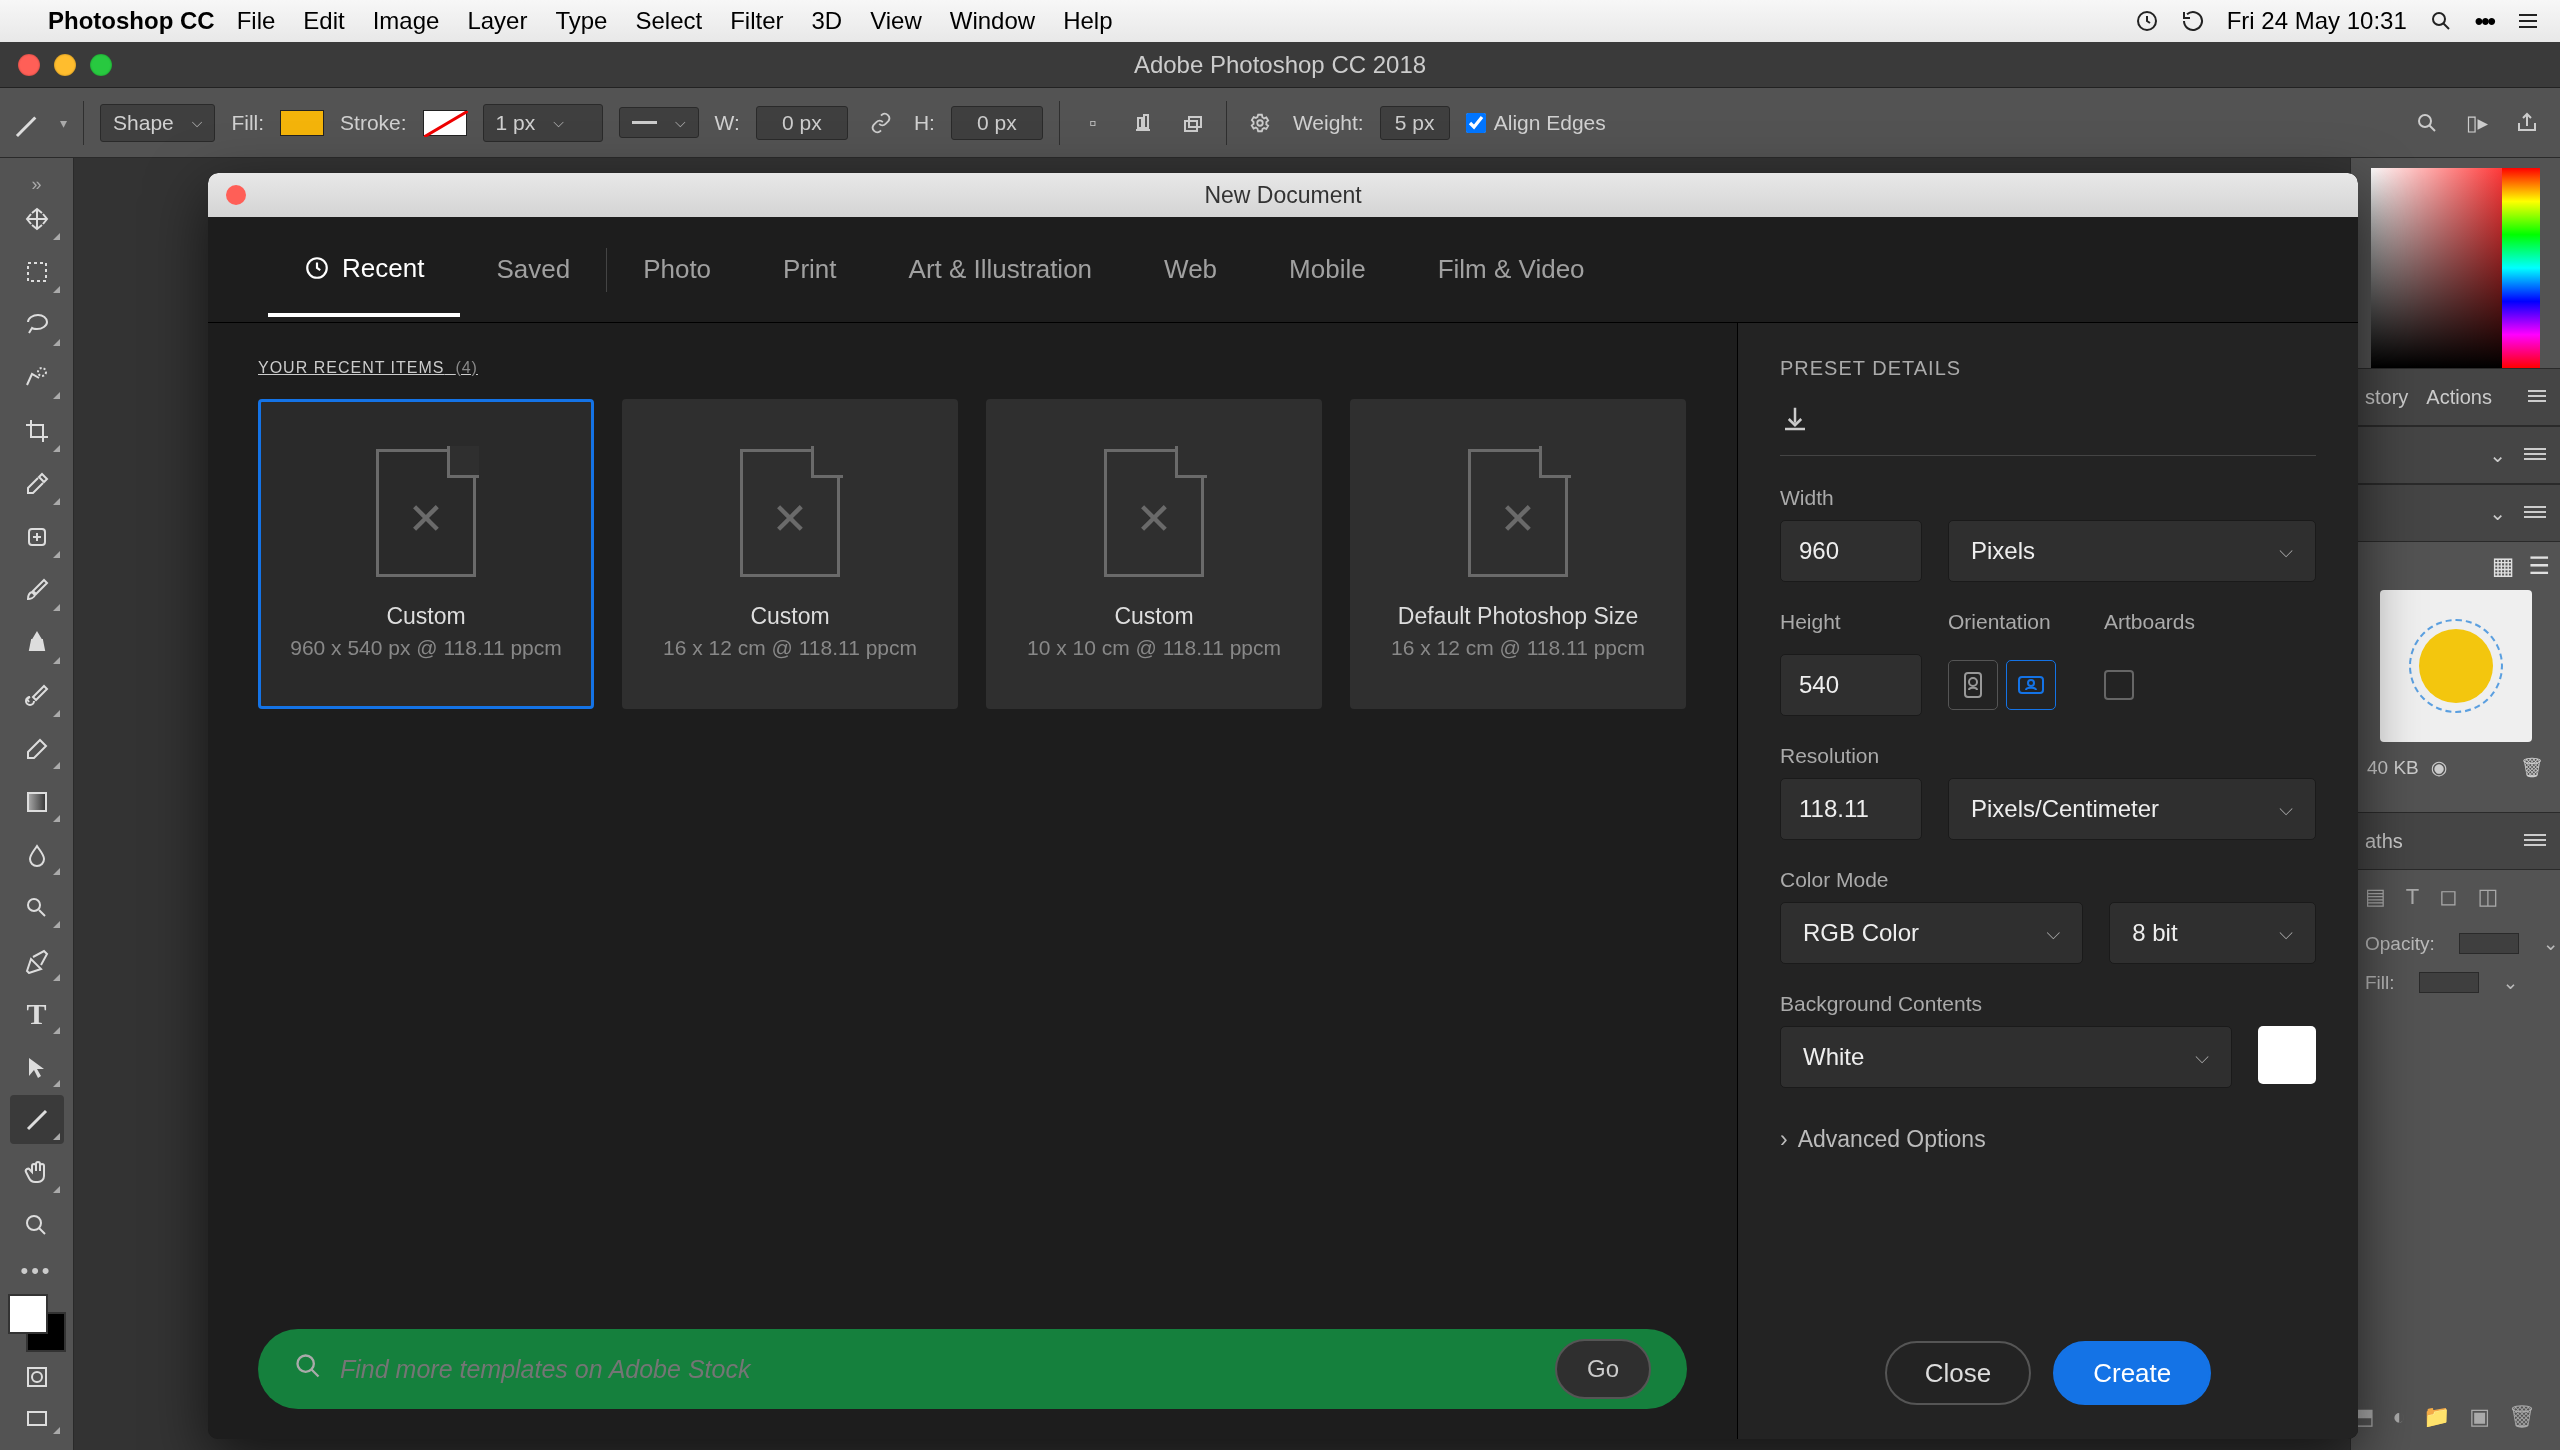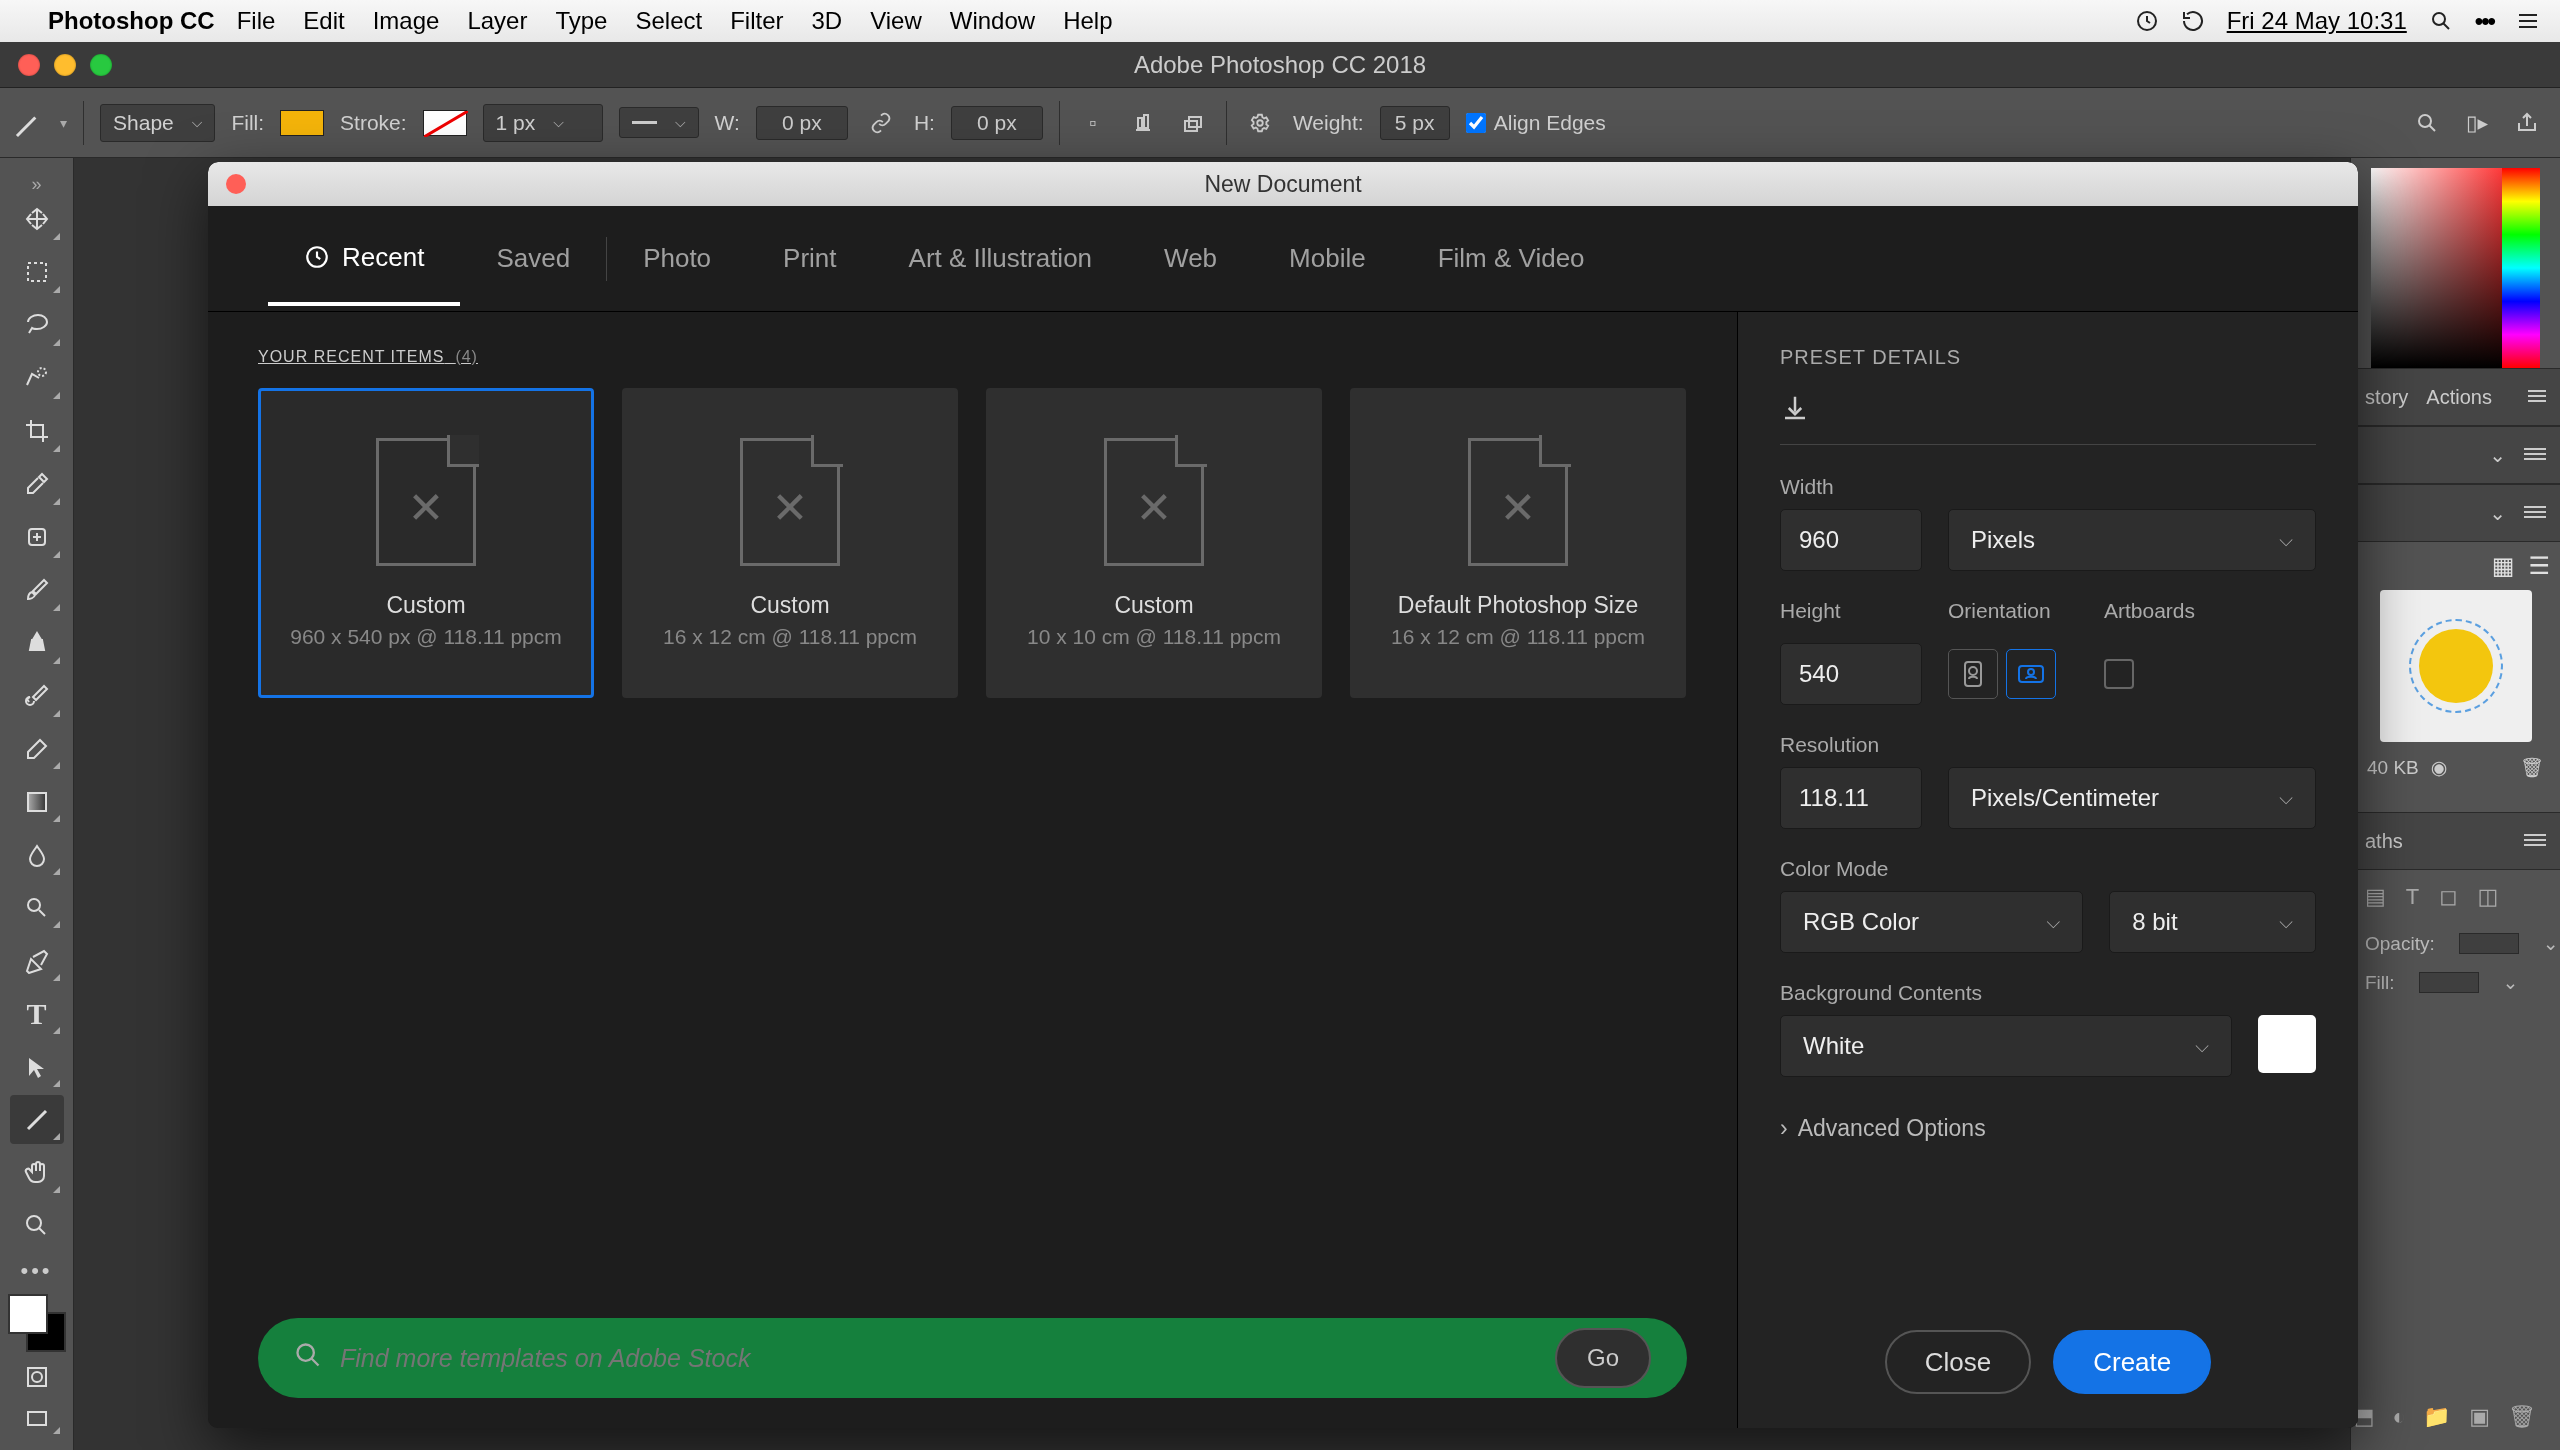--- a/index.html
+++ b/index.html
@@ -4,21 +4,21 @@
 <style>
 * { margin: 0; padding: 0; box-sizing: border-box; font-family: -apple-system, BlinkMacSystemFont, "Helvetica Neue", sans-serif; }
 body { background: #535353; color: #e0e0e0; width: 2560px; height: 1450px; overflow: hidden; font-size: 24px; position: relative; }
 
 
 .macos-menubar { height: 42px; background: linear-gradient(#f7f7f7,#e8e8e8); display: flex; align-items: center; padding: 0 20px; color: #000; font-size: 24px; }
 .macos-menubar .apple { font-size: 28px; margin-right: 28px; }
 .macos-menubar .app-name { font-weight: 700; margin-right: 22px; }
 .macos-menubar .menu-item { margin-right: 28px; cursor: default; }
 .macos-menubar .spacer { flex: 1; }
-.macos-menubar .right-item { margin-left: 22px; text-decoration: underline; }
+.macos-menubar .right-item { margin-left: 22px; }
 .macos-menubar .right-icon { margin-left: 22px; display: inline-flex; }
 
 
 .app-titlebar { height: 46px; background: #3a3a3a; display: flex; align-items: center; position: relative; border-bottom: 1px solid #222; }
 .traffic-lights { display: flex; gap: 14px; padding-left: 18px; }
 .traffic-lights span { width: 22px; height: 22px; border-radius: 50%; display: block; box-shadow: inset 0 0 2px rgba(0,0,0,0.4); }
 .tl-close { background: #ff5f57; }
 .tl-min { background: #ffbd2e; }
 .tl-max { background: #28c940; }
 .app-title { position: absolute; left: 50%; transform: translateX(-50%); color: #ccc; font-size: 24px; }
@@ -61,21 +61,21 @@
 .rd-spacer { flex:1; }
 .mini-menu-icon { width:22px; height:14px; display:inline-block; background: repeating-linear-gradient(#ccc,#ccc 2px,transparent 2px,transparent 5px); }
 .rd-brush-area { height: 270px; padding: 10px; position: relative; }
 .brush-thumb { width: 152px; height: 152px; background: #efefef; border-radius: 4px; display:flex; align-items:center; justify-content:center; margin:auto; }
 .brush-circle { width: 74px; height: 74px; border-radius: 50%; background: #f3c60e; position: relative; }
 .brush-dots { position: absolute; inset: -10px; border: 2px dashed #5a9fe0; border-radius: 50%; }
 .brush-footer { display:flex; align-items:center; gap:12px; font-size:19px; color:#ccc; margin-top:14px; padding: 0 6px; }
 .rd-opacity { padding: 8px 14px; font-size:19px; color:#bbb; display:flex; align-items:center; gap:24px; }
 .rd-layer-icons { display:flex; gap:18px; padding: 10px 14px; color:#aaa; font-size:22px; }
 .rd-opacity input { background:#3f3f3f; border:1px solid #2a2a2a; color:#ccc; width:60px; padding:2px 4px; }
-.modal { position:absolute; left:208px; top:4px; width:2150px; height:1266px; background:#1d1d1d; border-radius:10px; box-shadow: 0 20px 60px rgba(0,0,0,0.6); display:flex; flex-direction:column; overflow:hidden; }
+.modal { position:absolute; left:208px; top:15px; width:2150px; height:1266px; background:#1d1d1d; border-radius:10px; box-shadow: 0 20px 60px rgba(0,0,0,0.6); display:flex; flex-direction:column; overflow:hidden; }
 .modal-titlebar { height: 44px; background: linear-gradient(#e8e8e8,#d4d4d4); position:relative; display:flex; align-items:center; border-top-left-radius:10px; border-top-right-radius:10px; }
 .modal-titlebar .m-close { width:20px; height:20px; border-radius:50%; background:#ff5f57; margin-left:18px; }
 .modal-titlebar .title { position:absolute; left:50%; transform:translateX(-50%); color:#333; font-size:23px; }
 .modal-tabs { height: 106px; background:#1d1d1d; display:flex; align-items:center; padding:0 60px; border-bottom:1px solid #000; }
 .mtab { color:#a0a0a0; font-size:26px; padding:0 36px; height: 94px; display:flex; align-items:center; gap:12px; cursor:pointer; }
 .mtab.active { color:#fff; border-bottom: 4px solid #fff; margin-bottom: -1px; }
 .mtab-sep { width:1px; height:44px; background:#444; }
 .modal-body { flex:1; display:flex; background:#1d1d1d; }
 .left-panel { flex:1; padding: 36px 50px 30px; display:flex; flex-direction:column; border-right:1px solid #000; }
 .recent-heading { font-size:16px; letter-spacing:1px; color:#ccc; margin-bottom: 22px; text-decoration: underline; }

